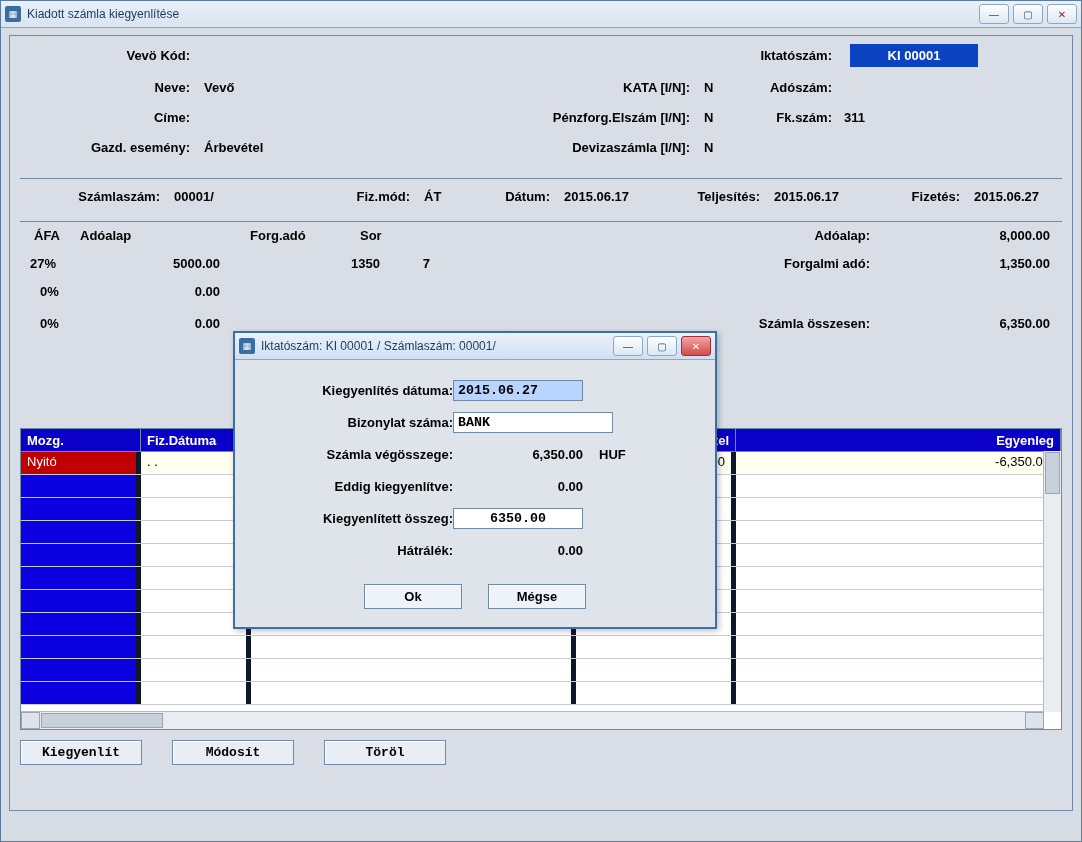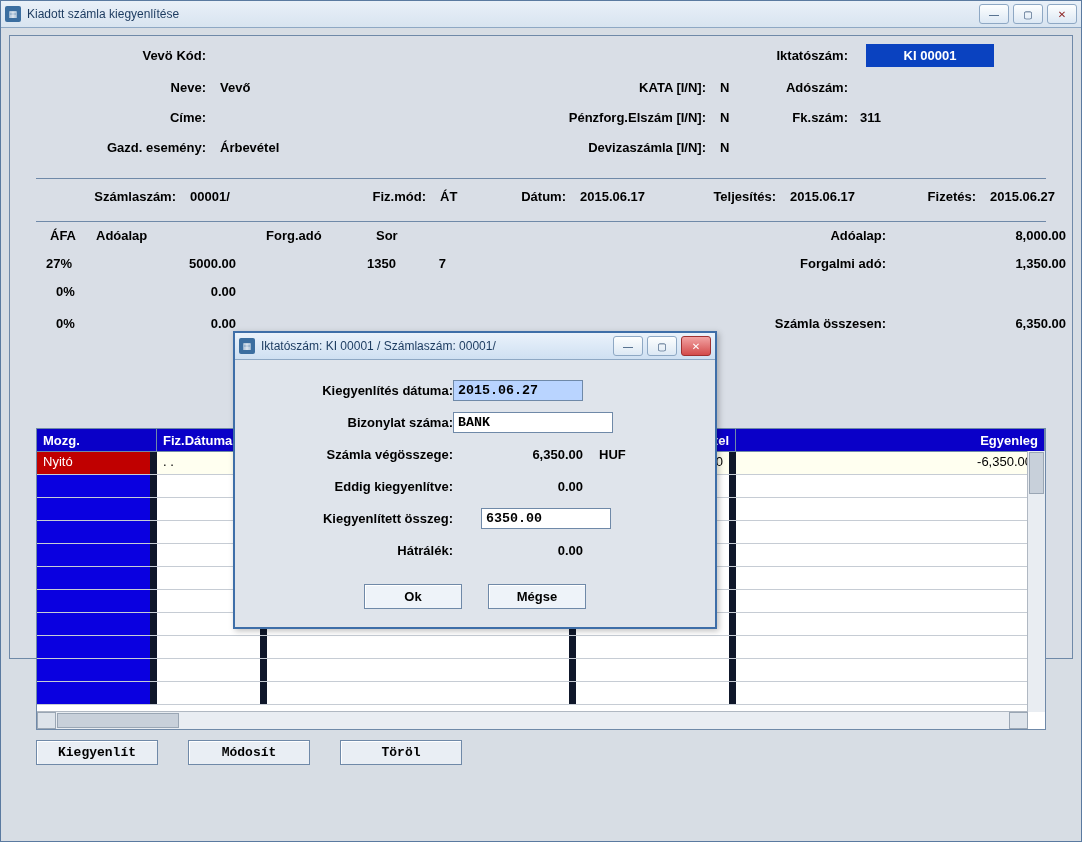--- a/index.html
+++ b/index.html
@@ -3,21 +3,21 @@
 <meta charset="utf-8">
 <style>
 html,body{margin:0;padding:0;font-family:Tahoma,Arial,sans-serif;font-size:13px;background:#cfd8dc;}
 .window{width:1082px;height:842px;background:#d7dde4;border:1px solid #5a7aa0;box-sizing:border-box;position:relative;}
 .titlebar{height:26px;background:linear-gradient(#e9f0f8,#d8e4f0);border-bottom:1px solid #8ea8c4;display:flex;align-items:center;padding:0 4px;color:#1b3a5f;font-size:12px;}
 .titlebar .ticon{width:16px;height:16px;background:#3b6ea0;border-radius:2px;margin-right:6px;display:flex;align-items:center;justify-content:center;color:#fff;font-size:9px;}
 .titlebar .sp{flex:1;}
 .winbtn{width:28px;height:18px;border:1px solid #8ea8c4;border-radius:3px;margin-left:4px;background:linear-gradient(#fdfefe,#dce8f4);display:flex;align-items:center;justify-content:center;font-size:10px;color:#2b4a6f;}
 .winbtn.close{color:#8a1f1f;}
 .client{position:absolute;left:8px;right:8px;top:34px;bottom:8px;background:#d7dde4;}
-.panel{border:1px solid #6f89a8;background:#d9dee6;padding:8px 26px;position:relative;height:624px;box-sizing:border-box;}
+.panel{border:1px solid #6f89a8;background:#d9dee6;padding:8px 10px;position:relative;height:776px;box-sizing:border-box;}
 .lbl{font-weight:bold;text-align:right;padding-right:6px;white-space:nowrap;}
 .val{padding-left:4px;}
 .hr{border-top:1px solid #6f89a8;margin:6px 0;}
 .ikt-badge{background:#0a42c0;color:#fff;font-weight:bold;padding:4px 16px;display:inline-block;min-width:96px;text-align:center;}
 
 
 .hdr{position:relative;height:128px;}
 .hdr .cell{position:absolute;}
 
 .row2{position:relative;height:30px;}
@@ -25,21 +25,21 @@
 
 .vat{position:relative;height:100px;}
 .vat .cell{position:absolute;}
 
 
 .tbl-wrap{border:1px solid #6f89a8;background:#fff;height:300px;position:relative;overflow:hidden;}
 .tbl-head{display:flex;background:#0a00c8;color:#fff;font-weight:bold;height:22px;align-items:flex-end;border-bottom:1px solid #6f89a8;}
 .tbl-head div{border-right:1px solid #6f89a8;padding:2px 6px;box-sizing:border-box;height:100%;display:flex;align-items:center;}
 .tbl-body{display:flex;flex-direction:column;}
 .tbl-row{display:flex;height:22px;border-bottom:1px solid #c6ccd4;}
-.tbl-row div{border-right:7px solid #0f172a;padding:2px 6px;box-sizing:border-box;overflow:hidden;}
+.tbl-row div{border-right:5px solid #0f172a;padding:2px 6px;box-sizing:border-box;overflow:hidden;}
 .c-mozg{width:120px;text-align:left;}
 .c-fiz{width:110px;text-align:left;}
 .c-kov{width:160px;text-align:right;justify-content:flex-end;}
 .c-egy{flex:1;text-align:right;justify-content:flex-end;}
 .tbl-row .c-mozg{background:#0a00e0;color:#fff;}
 .tbl-row.first .c-mozg{background:#c00000;color:#fff;}
 .tbl-row.first div{background:#fffff0;}
 .tbl-row.first .c-mozg{background:#c00000;}
 .tbl-scroll-v{position:absolute;right:0;top:22px;bottom:17px;width:17px;background:#e9edf2;border-left:1px solid #b0b8c2;}
 .tbl-scroll-v .thumb{height:40px;background:#c8d0da;border:1px solid #9aa6b4;margin:1px;}
@@ -53,21 +53,21 @@
 
 
 .modal{position:absolute;left:232px;top:330px;width:480px;background:#dfe4eb;border:2px solid #3e6ea8;box-shadow:2px 2px 6px rgba(0,0,0,.25);}
 .modal .titlebar{background:linear-gradient(#eaf2fb,#cfe0f2);}
 .modal .mbody{padding:14px 18px 18px 18px;}
 .mrow{display:flex;align-items:center;height:32px;}
 .mrow .mlbl{width:200px;text-align:right;font-weight:bold;padding-right:0;}
 .mrow .mval{width:130px;text-align:right;font-weight:bold;padding-right:6px;}
 .mrow .munit{width:50px;font-weight:bold;padding-left:10px;}
 .minput{font-family:"Courier New",monospace;font-weight:bold;background:#fff;border:1px solid #6f89a8;padding:2px 4px;width:120px;text-align:left;}
-.minput.right{text-align:left;margin-left:28px;}
+.minput.right{text-align:center;}
 .minput.hl{background:#b9d4ff;}
 .mbtns{display:flex;justify-content:center;gap:26px;margin-top:18px;}
 .mbtn{width:96px;padding:4px 0;text-align:center;font-weight:bold;background:#eef3f9;border:1px solid #6f89a8;box-shadow:inset 1px 1px #fff;}
 .winbtn.red{background:linear-gradient(#f2a3a3,#d34b4b);border-color:#a03030;color:#fff;}
 </style>
 </head>
 <body>
 
 <div class="window">
   <div class="titlebar">

